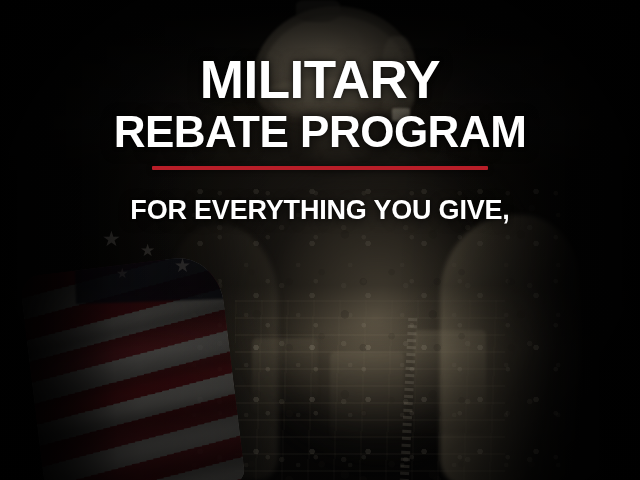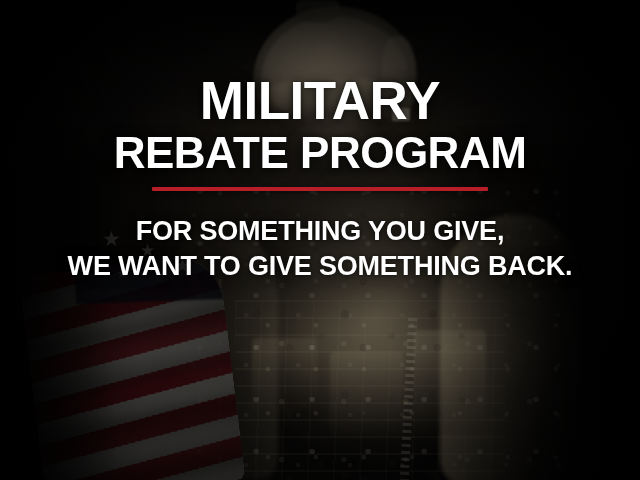--- a/index.html
+++ b/index.html
@@ -241,21 +241,21 @@
   .text-scrim {
     position:absolute; left:0; top:120px; right:0; height:230px;
     background:linear-gradient(180deg, rgba(0,0,0,0) 0%, rgba(0,0,0,0.42) 22%, rgba(0,0,0,0.45) 72%, rgba(0,0,0,0) 100%);
   }
 
   
   .overlay {
     position:absolute; inset:0;
     display:flex; flex-direction:column;
     align-items:center; justify-content:flex-start;
-    padding-top:75px;
+    padding-top:54px;
   }
 
   .headline {
     text-align:center;
     color:#ffffff;
     font-weight:700;
     letter-spacing:-0.5px;
     line-height:0.98;
     text-shadow:0 2px 14px rgba(0,0,0,0.78), 0 0 4px rgba(0,0,0,0.55);
     font-stretch:condensed;
@@ -334,19 +334,18 @@
 
   <div class="overlay">
 
     <div class="headline headline-1">MILITARY</div>
 
     <div class="headline headline-2">REBATE PROGRAM</div>
 
     <div class="divider"></div>
 
     <div class="subhead">
-      <div>FOR SOMETHING YOU GIVE,</div>
-      <div class="subhead-2">WE WANT TO GIVE SOMETHING BACK.</div>
+      <div>FOR EVERYTHING YOU GIVE,</div>
     </div>
 
   </div>
 
 </div>
 
 </body></html>

